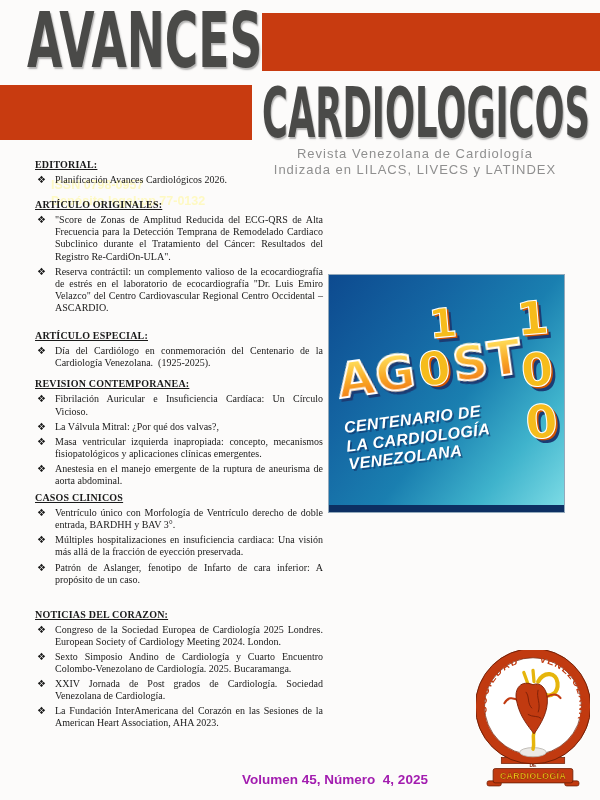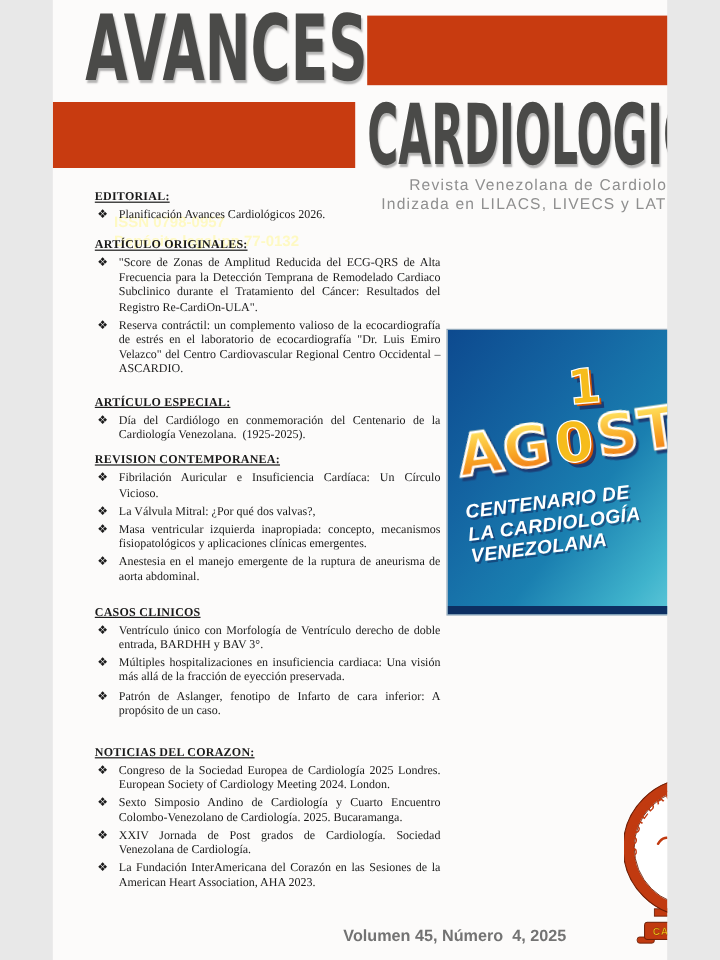--- a/index.html
+++ b/index.html
@@ -1,18 +1,18 @@
 <!DOCTYPE html>
 <html lang="es"><head>
 <meta charset="utf-8">
 <style>
   * { margin:0; padding:0; box-sizing:border-box; }
   html,body { background:#e8e8e8; }
   .page {
-    position:relative; width:512px; height:800px; margin:0 auto;
+    position:relative; width:600px; height:800px; margin:0 auto;
     background:#fcfbfa; overflow:hidden;
     font-family:"Liberation Sans", sans-serif; color:#1a1a1a;
   }
   
   .band { position:absolute; background:#c83b10; }
   .band-top  { left:262px; top:13px;  width:338px; height:58px; }
   .band-left { left:0;     top:85px;  width:252px; height:55px; }
   .big-title {
     position:absolute; font-family:"DejaVu Sans", sans-serif; font-weight:800;
     color:#4a4a48; white-space:nowrap; transform-origin:left top;
@@ -22,21 +22,21 @@
   .title-cardio  { left:262px; top:78px; font-size:70px; line-height:70px; transform:scaleX(.505); }
   .issn-block { position:absolute; left:12px; top:92px; color:#fef9c3; font-weight:bold; font-size:12.5px; line-height:16px;margin-left:39px; }
   .subtitle-block { position:absolute; left:230px; top:146px; width:370px; text-align:center;
     color:#8f8f8f; font-size:13px; line-height:15.5px; letter-spacing:1px; }
   
   .toc { position:absolute; left:35px; top:159px; width:288px; font-size:10px; line-height:12.1px;font-family:Liberation Serif, serif; }
   .section { margin-top:0; }
   .section:nth-child(2) { margin-top:13px; }
   .section:nth-child(3) { margin-top:16px; }
   .section:nth-child(4) { margin-top:9px;  }
-  .section:nth-child(5) { margin-top:18px;  }
+  .section:nth-child(5) { margin-top:5px;  }
   .section:nth-child(6) { margin-top:23px; }
   .sec-heading { font-weight:bold; text-decoration:underline; margin-bottom:2px; letter-spacing:.2px; }
   .item { display:flex; margin-top:3px; }
   .bullet { flex:0 0 20px; font-size:10px; padding-left:2px; }
   .item-text { flex:1; text-align:justify; }
   
   .poster { position:absolute; left:328px; top:274px; width:237px; height:239px;
     background:linear-gradient(128deg,#0d4a8f 0%,#1465a2 30%,#1a7fb0 55%,#3fb3cc 78%,#7fdde6 100%);
     border:1px solid #93a9bb; overflow:hidden; }
   .poster-strip { position:absolute; left:0; bottom:0; width:100%; height:7px; background:#0d2f62; }
@@ -60,21 +60,21 @@
   .digit-top { position:absolute; left:100px; top:28px; font-size:40px; transform:rotate(-5deg); }
   .digit-col { position:absolute; left:192px; top:20px; display:flex; flex-direction:column; gap:6px;
     transform:rotate(-5deg); }
   .digit-col .digit { font-size:46px; }
   .poster-caption { position:absolute; left:14px; top:144px; transform:rotate(-7deg); transform-origin:left top;
     color:#ffffff; font-style:italic; font-weight:800; font-size:16px; line-height:18.5px;
     letter-spacing:.4px; text-shadow:1.5px 2px 0 rgba(18,40,92,.55); white-space:nowrap; }
   
   .logo { position:absolute; left:476px; top:650px; width:114px; height:138px; }
   .footer-line { position:absolute; left:195px; top:772px; width:280px; text-align:center;
-    font-weight:bold; font-size:13.5px; color:#737373; }
+    font-weight:bold; font-size:13.5px; color:#a21caf; }
 </style>
 </head>
 <body>
 
 <div class="page">
 
   <div class="band band-top"></div>
   <div class="big-title title-avances">AVANCES</div>
 
   <div class="band band-left">

